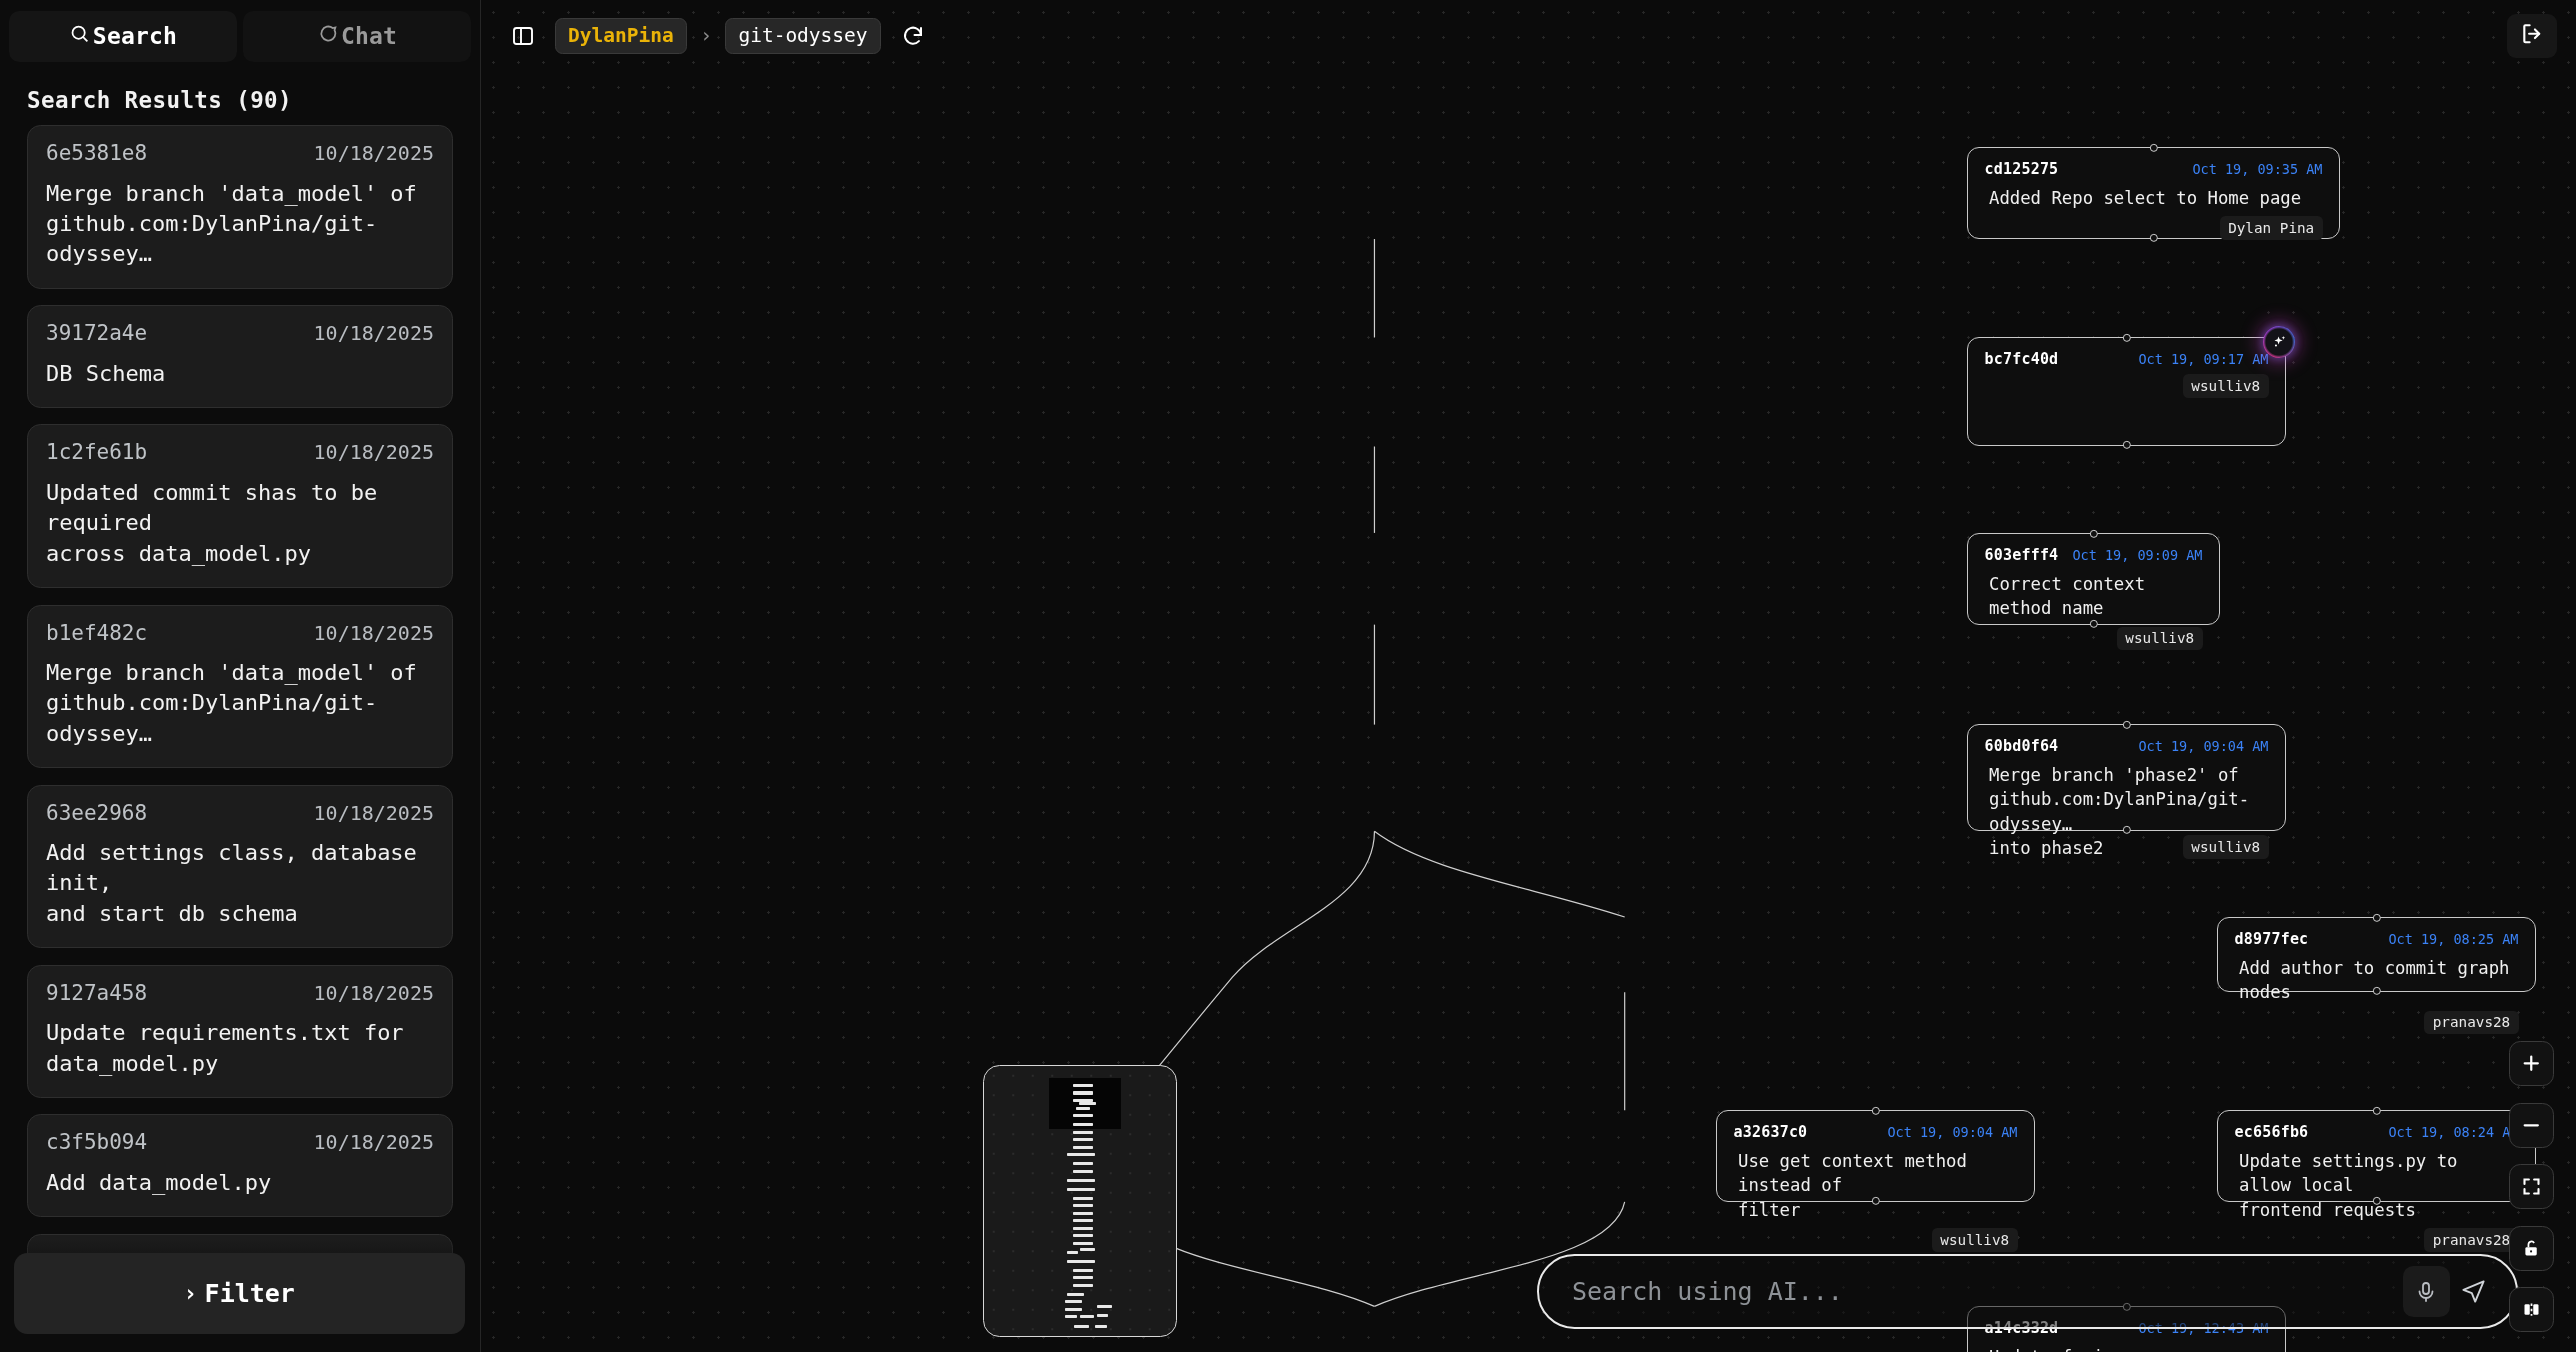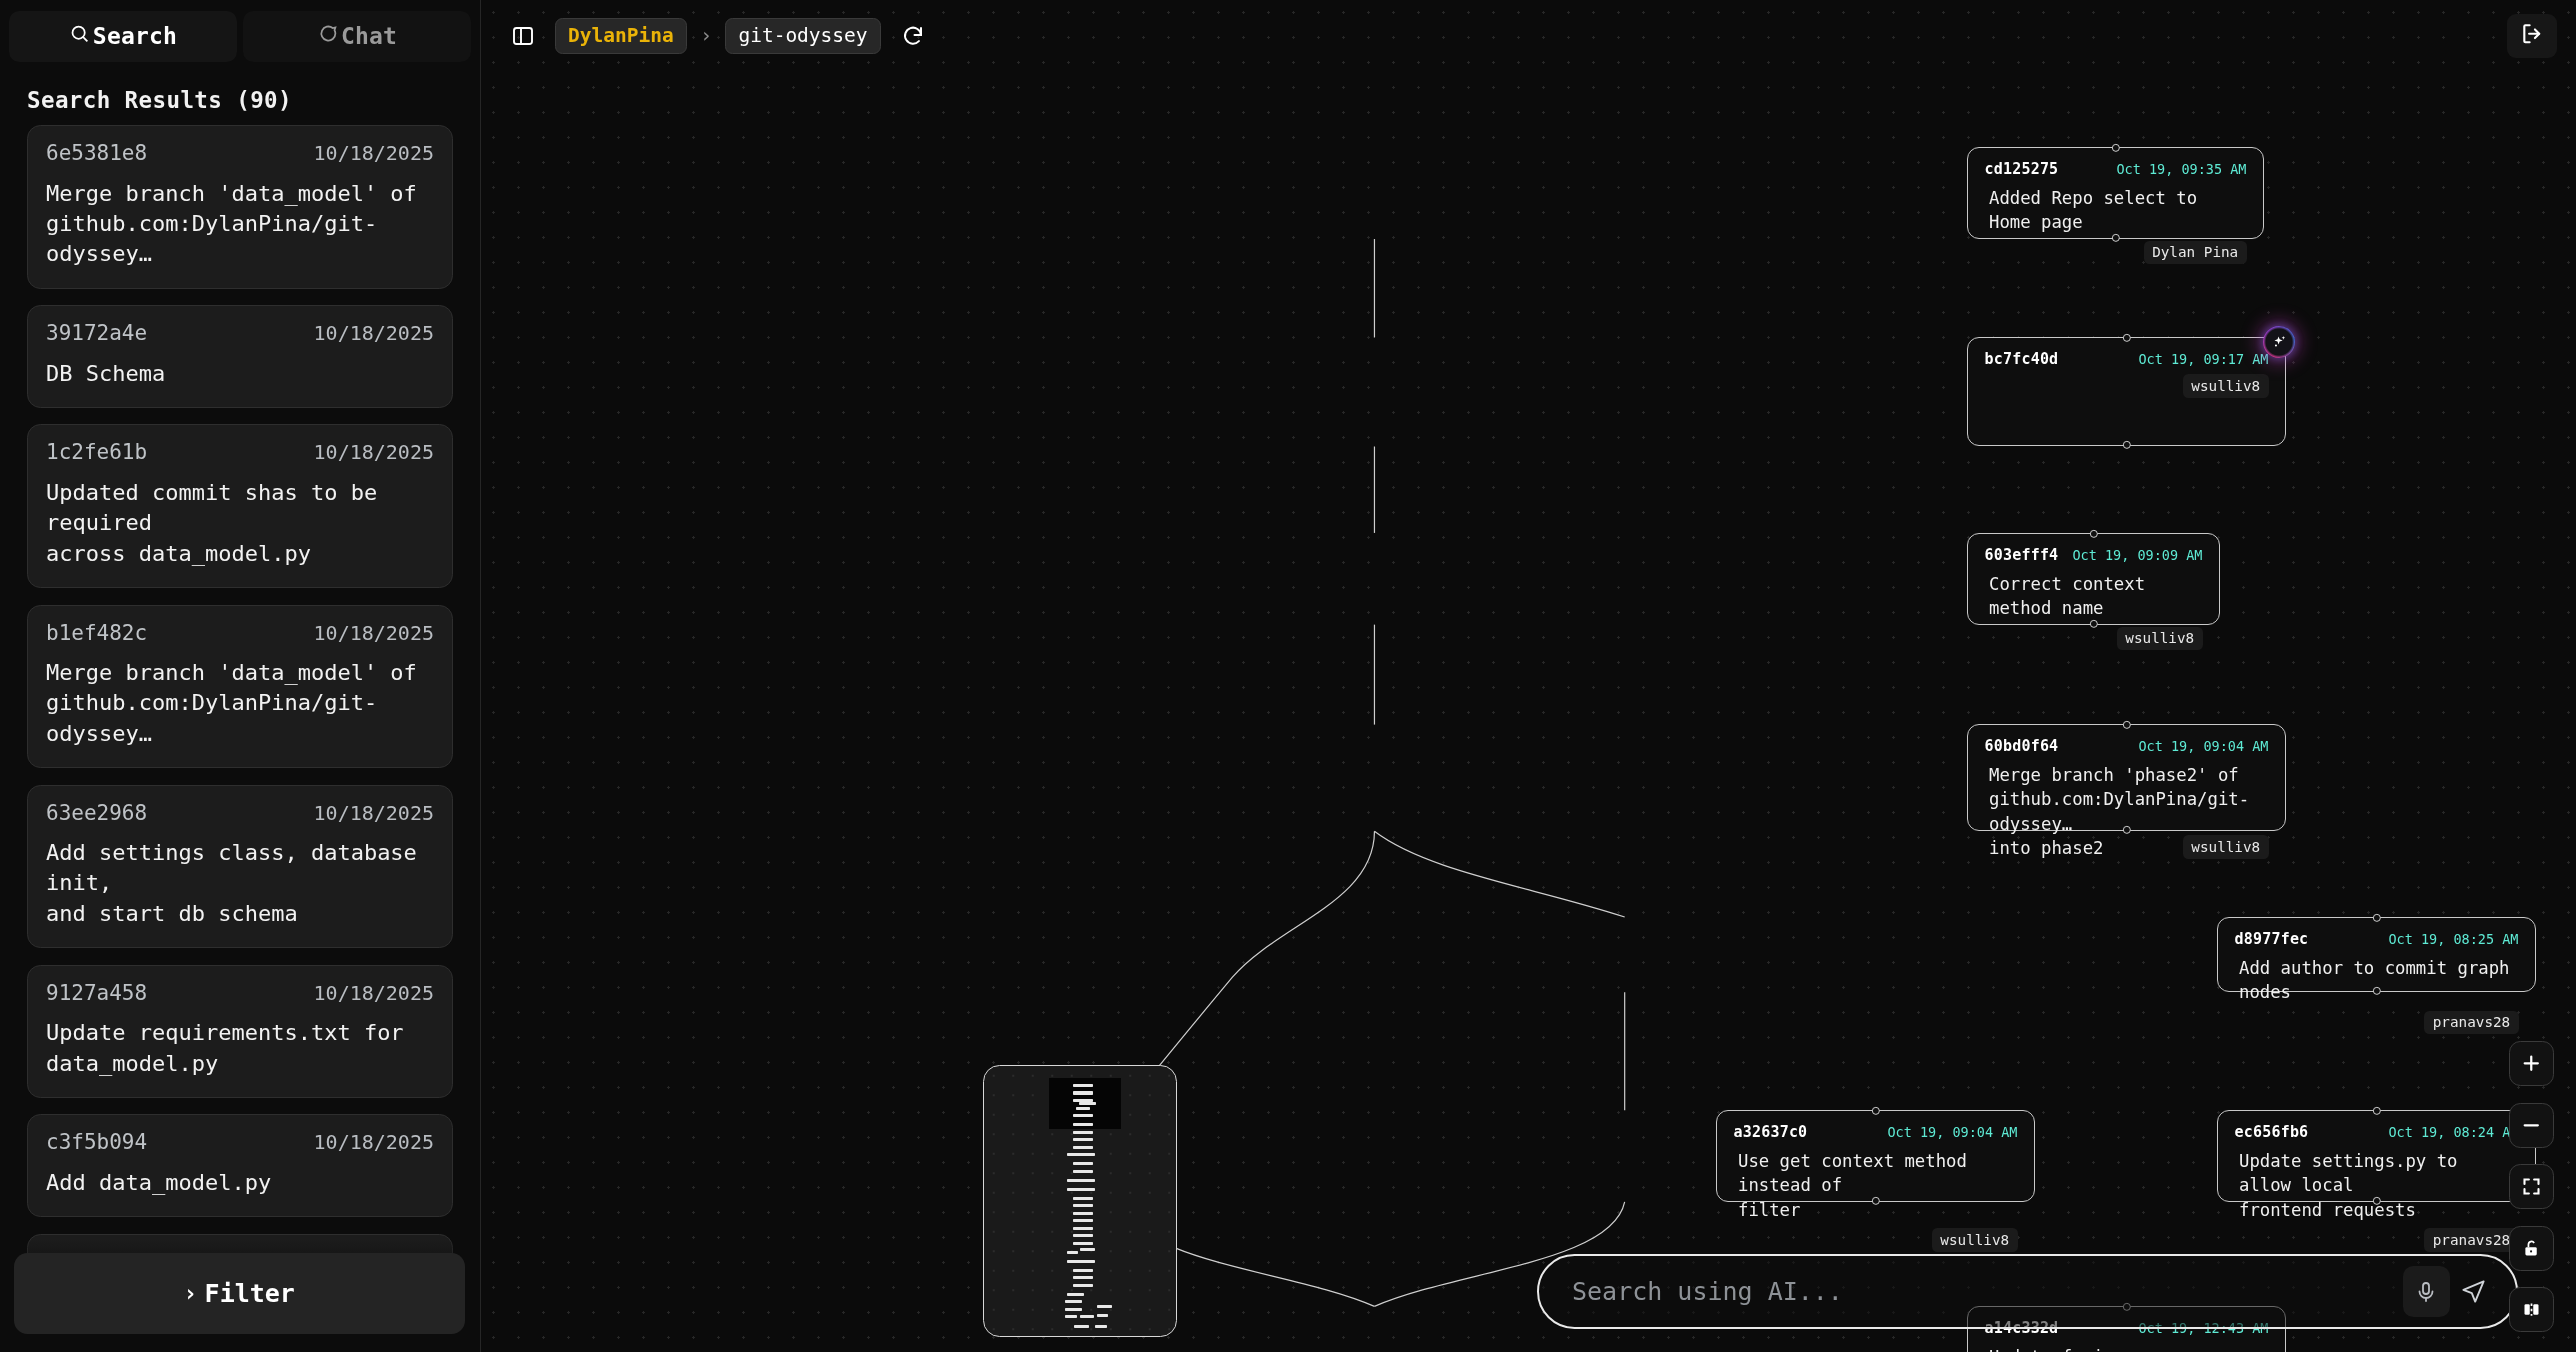--- a/index.html
+++ b/index.html
@@ -110,21 +110,21 @@
     position: absolute;
     background: #0e0e0e;
     border: 0.8px solid #c9c9c9;
     border-radius: 12px;
     padding: 12px 16.5px 10.5px 16.5px;
     display: flex; flex-direction: column;
     cursor: pointer;
   }
   .node-head { display: flex; justify-content: space-between; align-items: baseline; }
   .node-sha { color: #ffffff; font-size: 15px; font-weight: bold; letter-spacing: 0.2px; }
-  .node-time { color: #5eead4; font-size: 13.5px; }
+  .node-time { color: #3b82f6; font-size: 13.5px; }
   .node-msg {
     color: #f0f0f0; font-size: 17.3px; line-height: 1.42;
     margin-top: 7.5px; margin-left: 4.5px; white-space: pre-line; flex: 1;
   }
   .node-author-row { display: flex; justify-content: flex-end; margin-top: 6px; }
   .node-author {
     background: #1b1b1b; color: #e9e9e9;
     font-size: 14.3px; border-radius: 5.3px; padding: 3.8px 8.3px;
   }
   .port {
@@ -329,21 +329,21 @@
           <path d="M1189,594 L1189,709"></path>
           <path d="M1189,831 L1189,964"></path>
           <path d="M1189,1106 C1189,1200 1060,1230 1000,1300 C950,1360 900,1420 855,1477"></path>
           <path d="M1189,1106 C1260,1160 1400,1180 1522,1220"></path>
           <path d="M1522,1320 L1522,1477"></path>
           <path d="M855,1599 C870,1680 1080,1690 1189,1738"></path>
           <path d="M1522,1599 C1505,1680 1300,1690 1189,1738"></path>
         </g>
       </svg>
 
-      <div class="node" style="left:1486px; top:147px; width:297px; height:92px;">
+      <div class="node" style="left:1486px; top:147px; width:373px; height:92px;">
         <span class="port top"></span>
         <div class="node-head">
           <span class="node-sha">cd125275</span>
           <span class="node-time">Oct 19, 09:35 AM</span>
         </div>
         <div class="node-msg">Added Repo select to Home page</div>
         <div class="node-author-row">
           <span class="node-author">Dylan Pina</span>
         </div>
         <span class="port bottom"></span>

